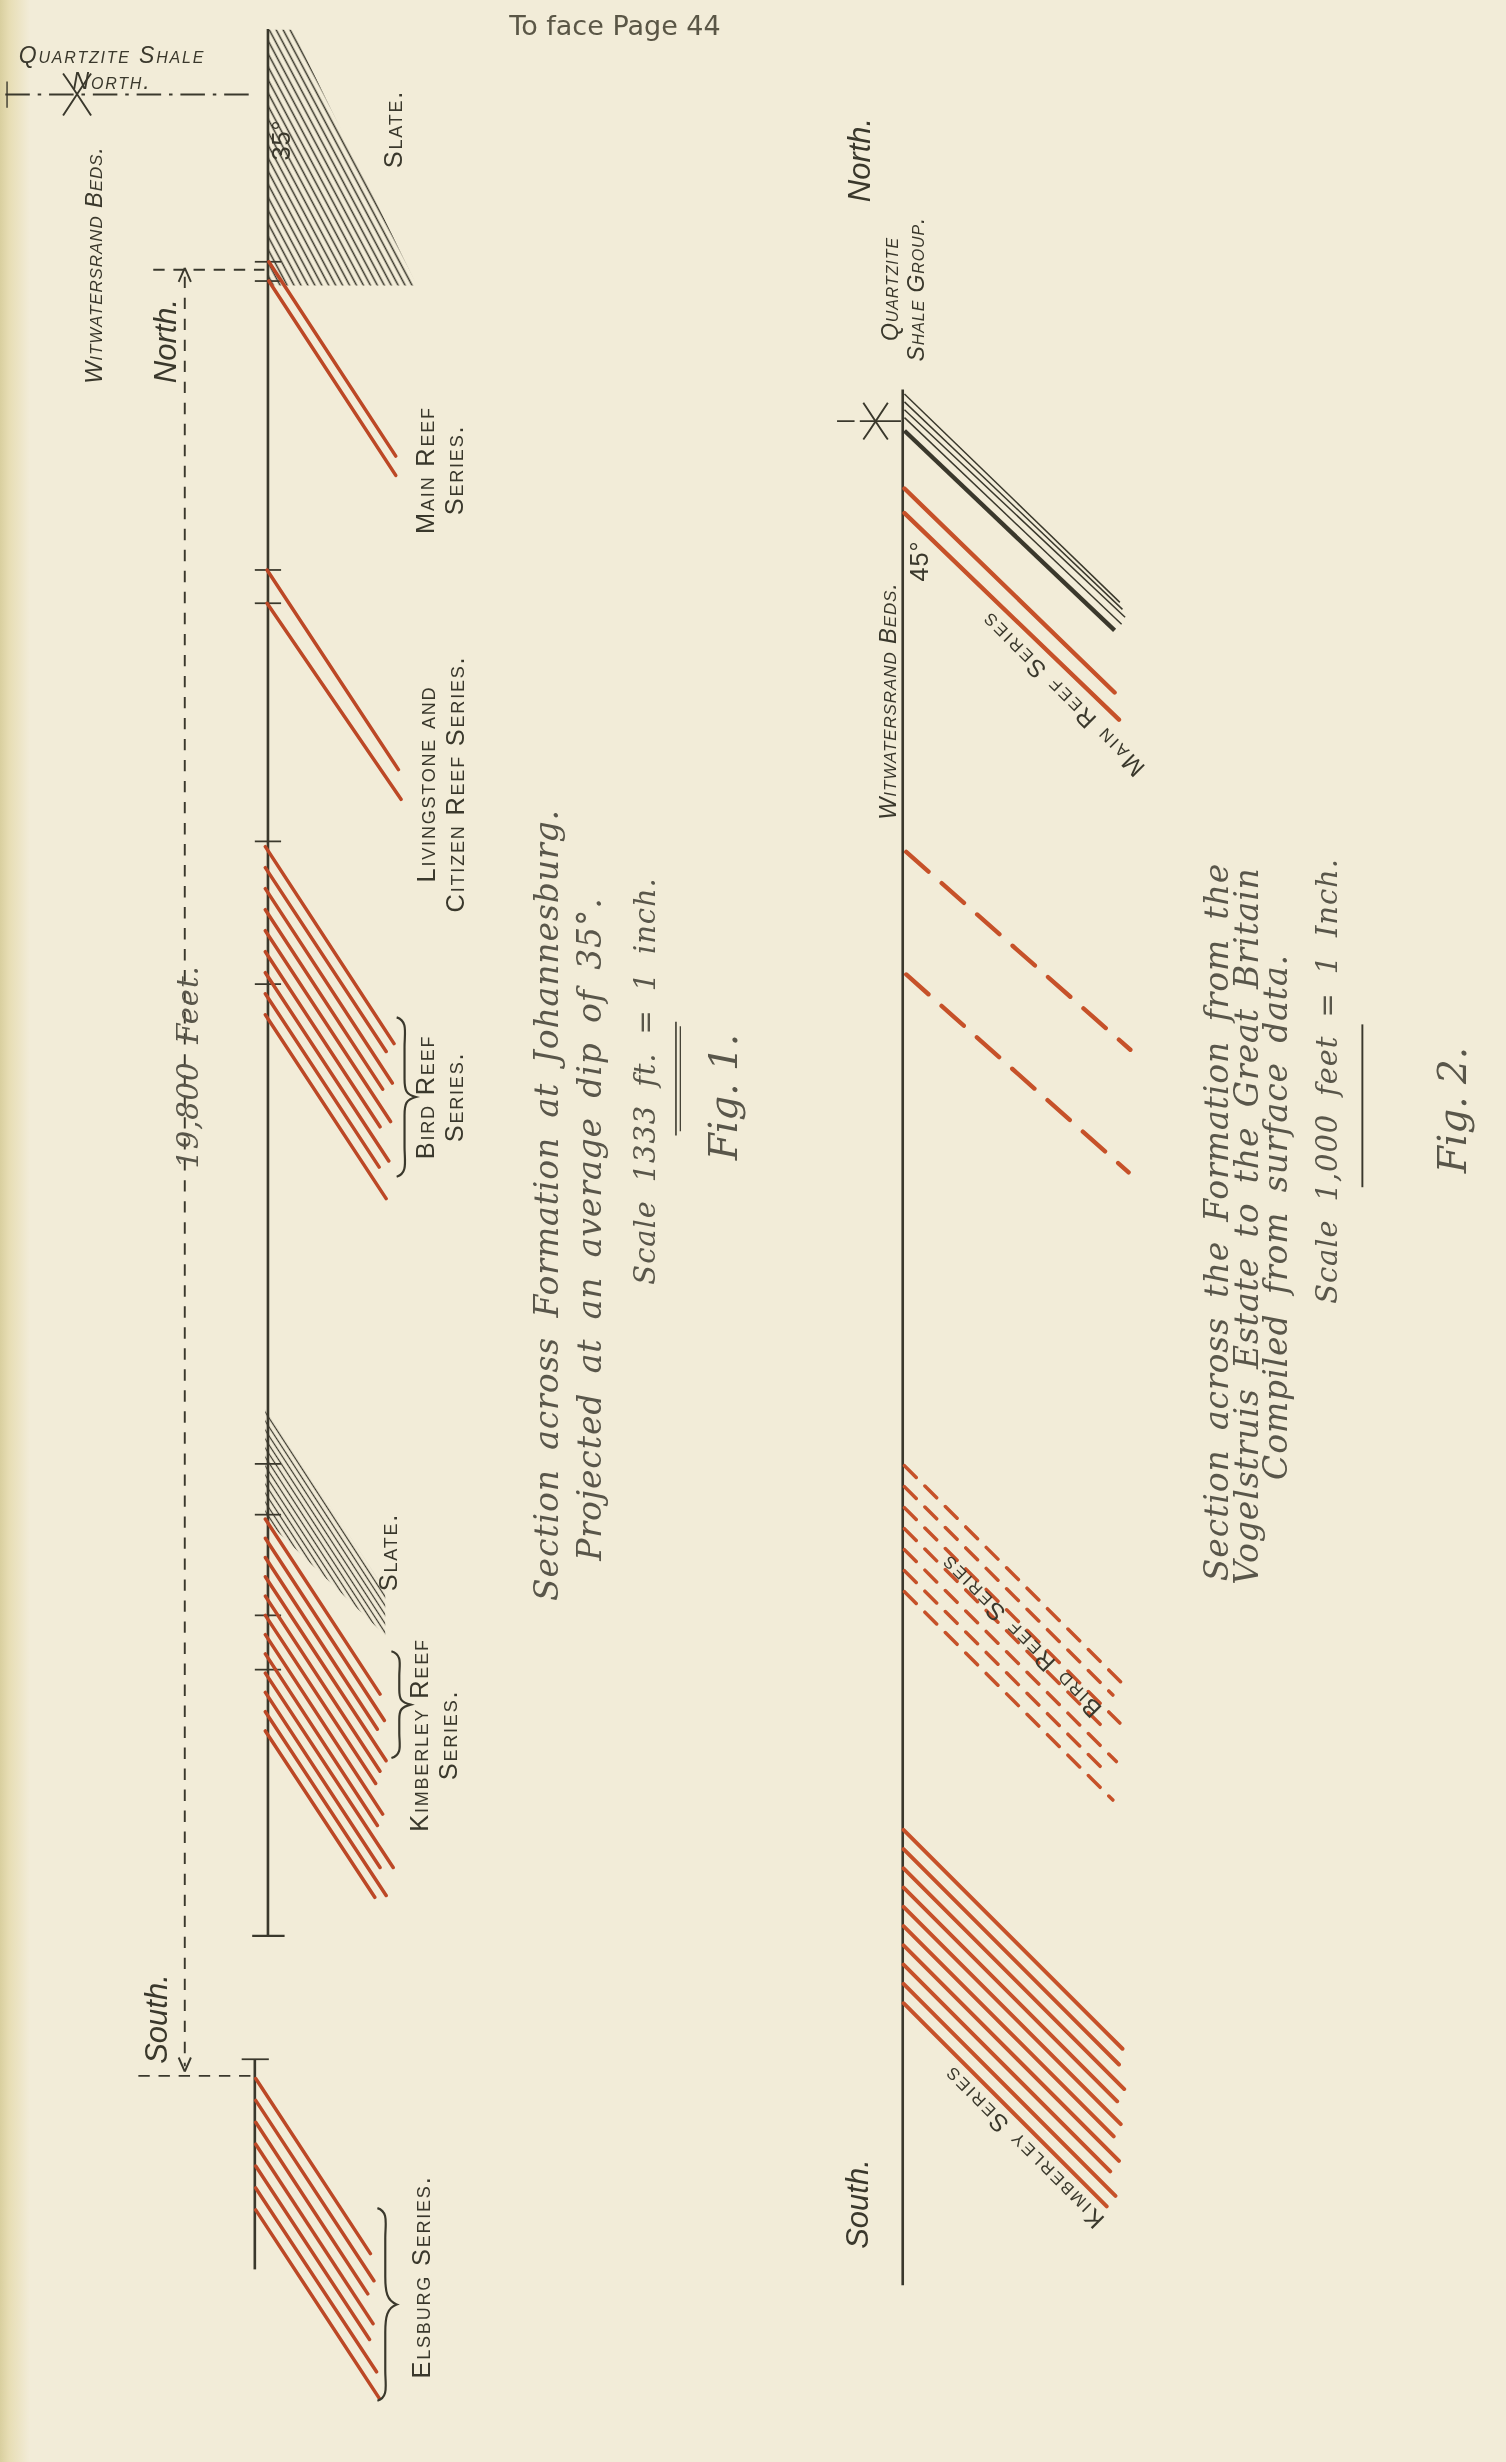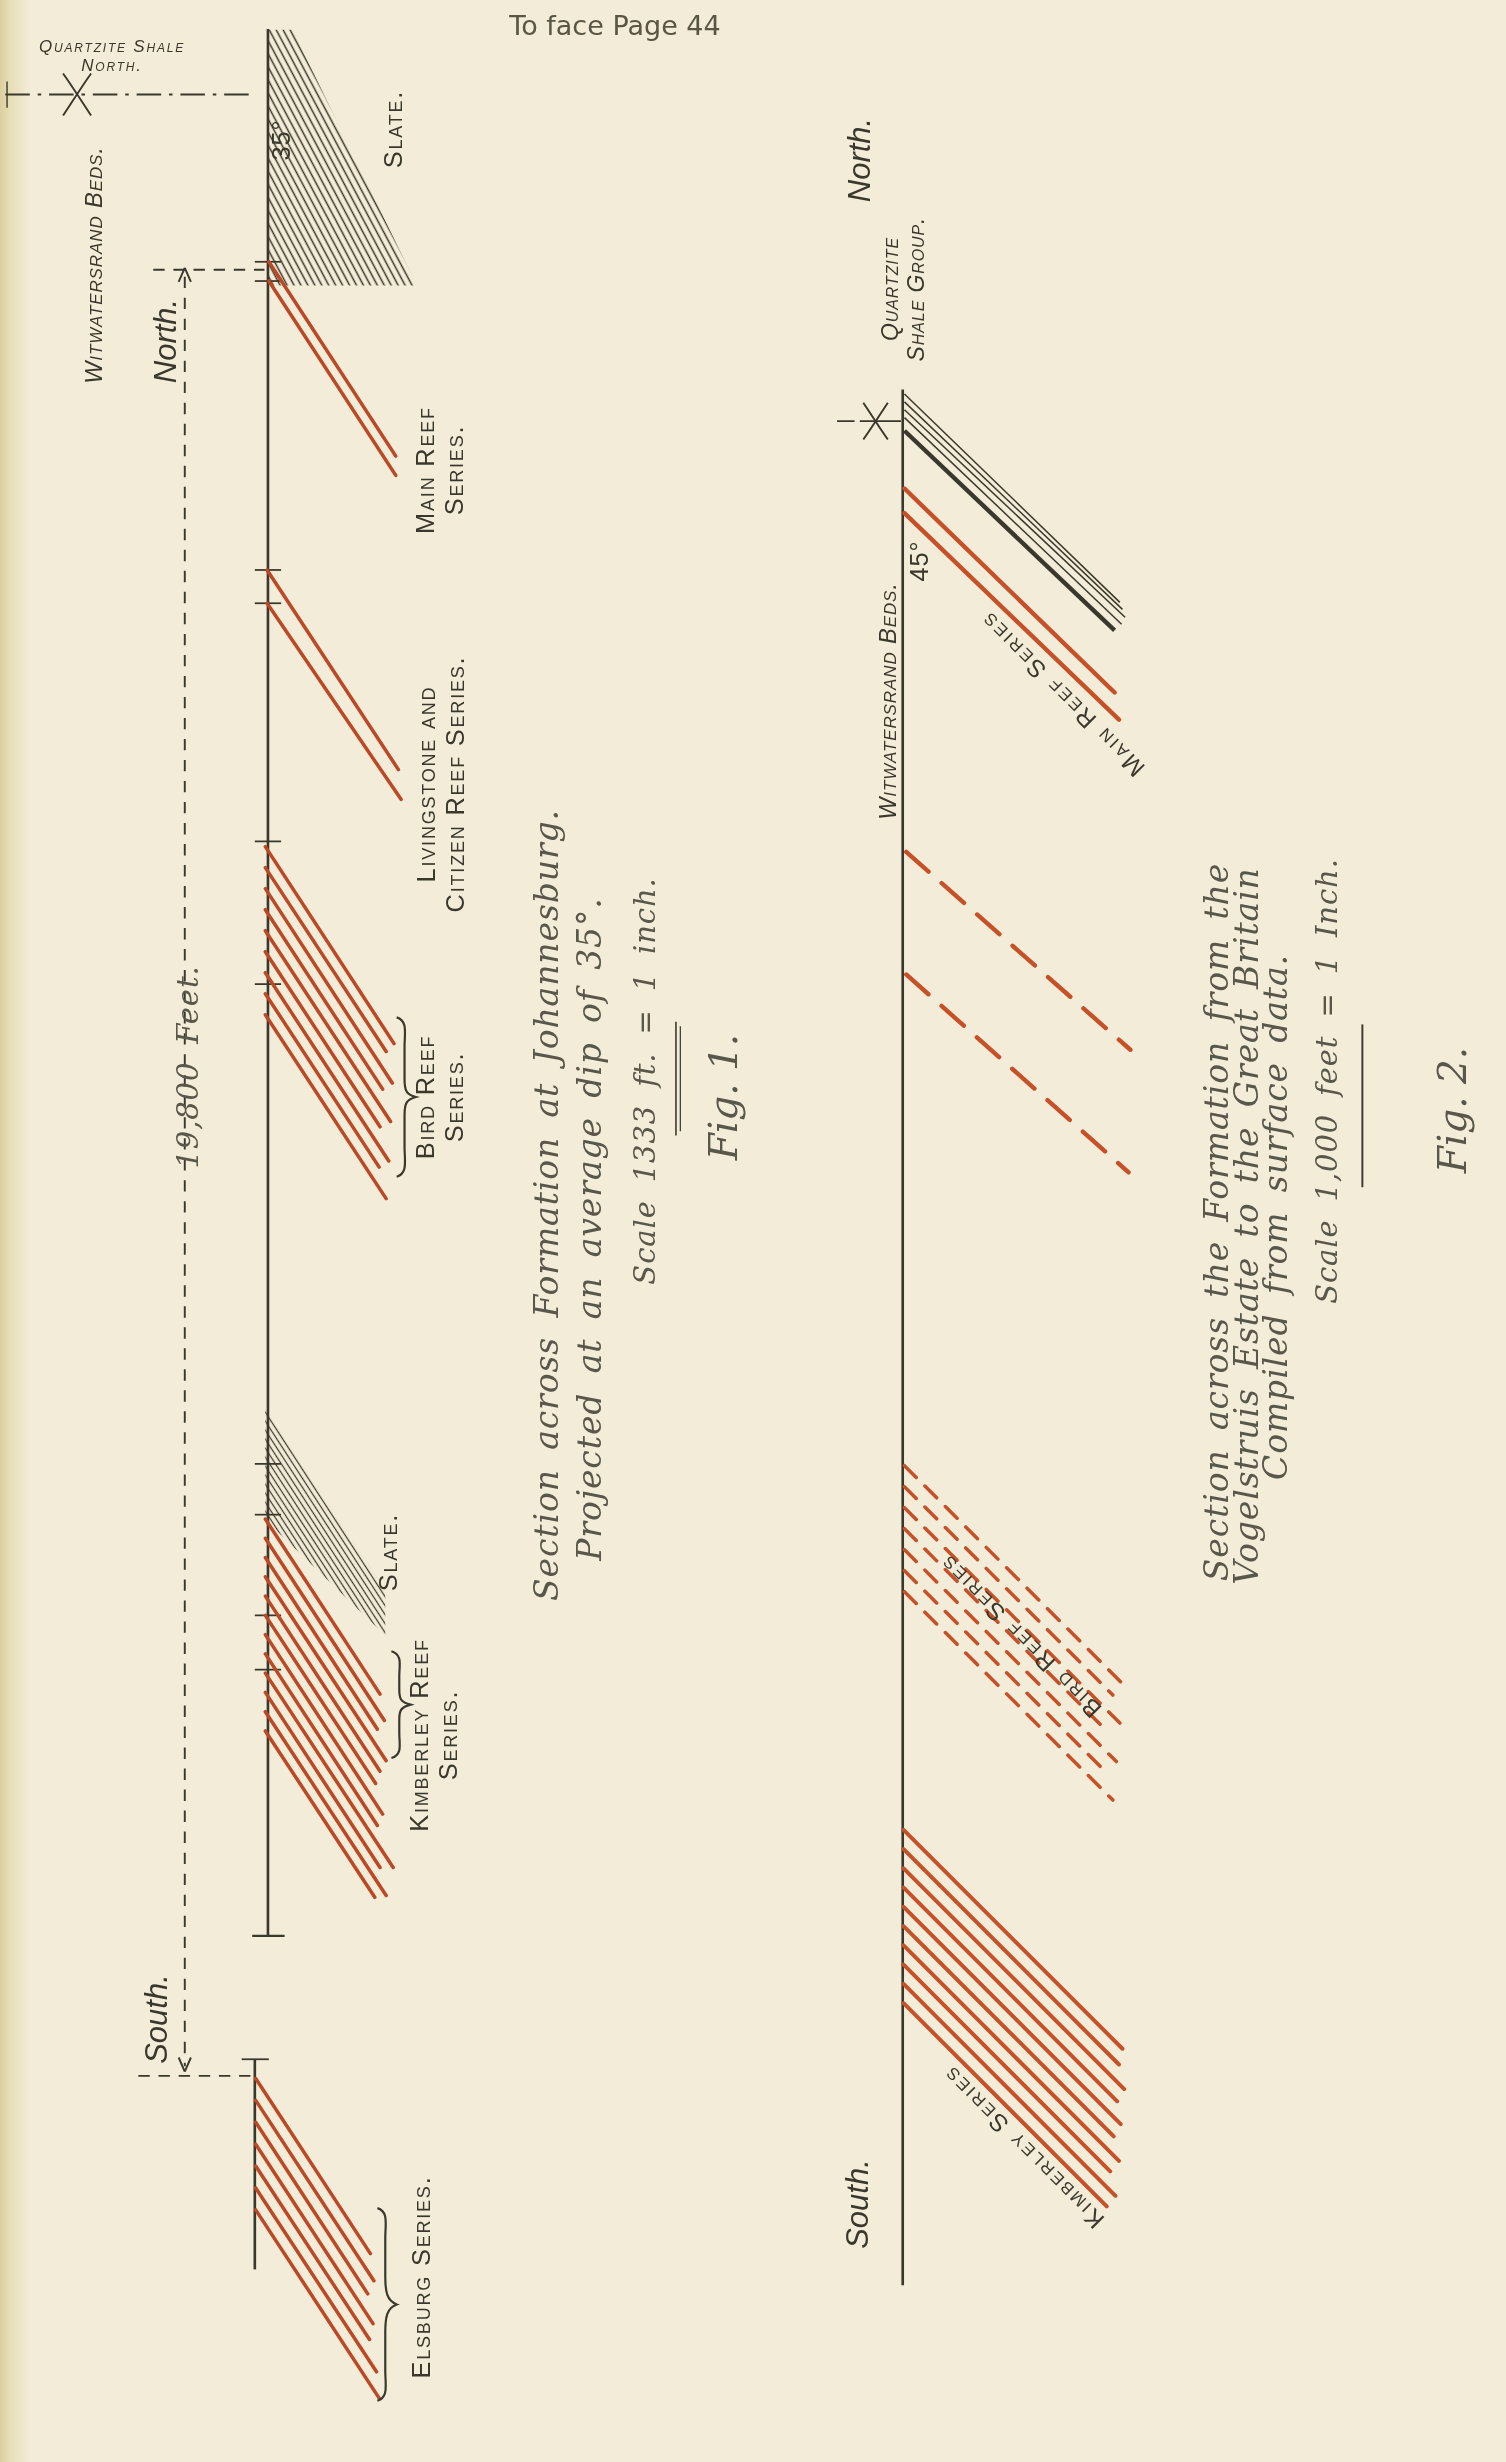--- a/index.html
+++ b/index.html
@@ -189,21 +189,21 @@
       <line class="sk-red2" x1="1032" y1="2244" x2="1268" y2="2480"></line>
       <line class="sk-red2" x1="1032" y1="2266" x2="1274" y2="2508"></line>
       <line class="sk-red2" x1="1032" y1="2288" x2="1264" y2="2520"></line>
     </g>
 
     <line class="sk-ink" x1="1556" y1="1170" x2="1556" y2="1356" stroke-width="2.2"></line>
   </svg>
 
   <div class="lbl hor note" style="left:615px;top:26px">To face Page 44</div>
 
-  <div class="lbl hor caps ital two" style="left:112px;top:56px;font-size:17px">
+  <div class="lbl hor caps ital two" style="left:112px;top:68px;font-size:23px">
     <div>Quartzite Shale</div>
     <div>North.</div>
   </div>
   <div class="lbl r90 caps ital" style="left:94px;top:265px;font-size:23.6px;letter-spacing:0.9px">Witwatersrand Beds.</div>
   <div class="lbl r90 deg" style="left:281px;top:140px">35°</div>
   <div class="lbl r90 caps" style="left:393px;top:129px">Slate.</div>
   <div class="lbl r90 dir" style="left:166px;top:341px">North.</div>
 
   <div class="lbl r90 caps two" style="left:440px;top:470px">
     <div>Main Reef</div>

